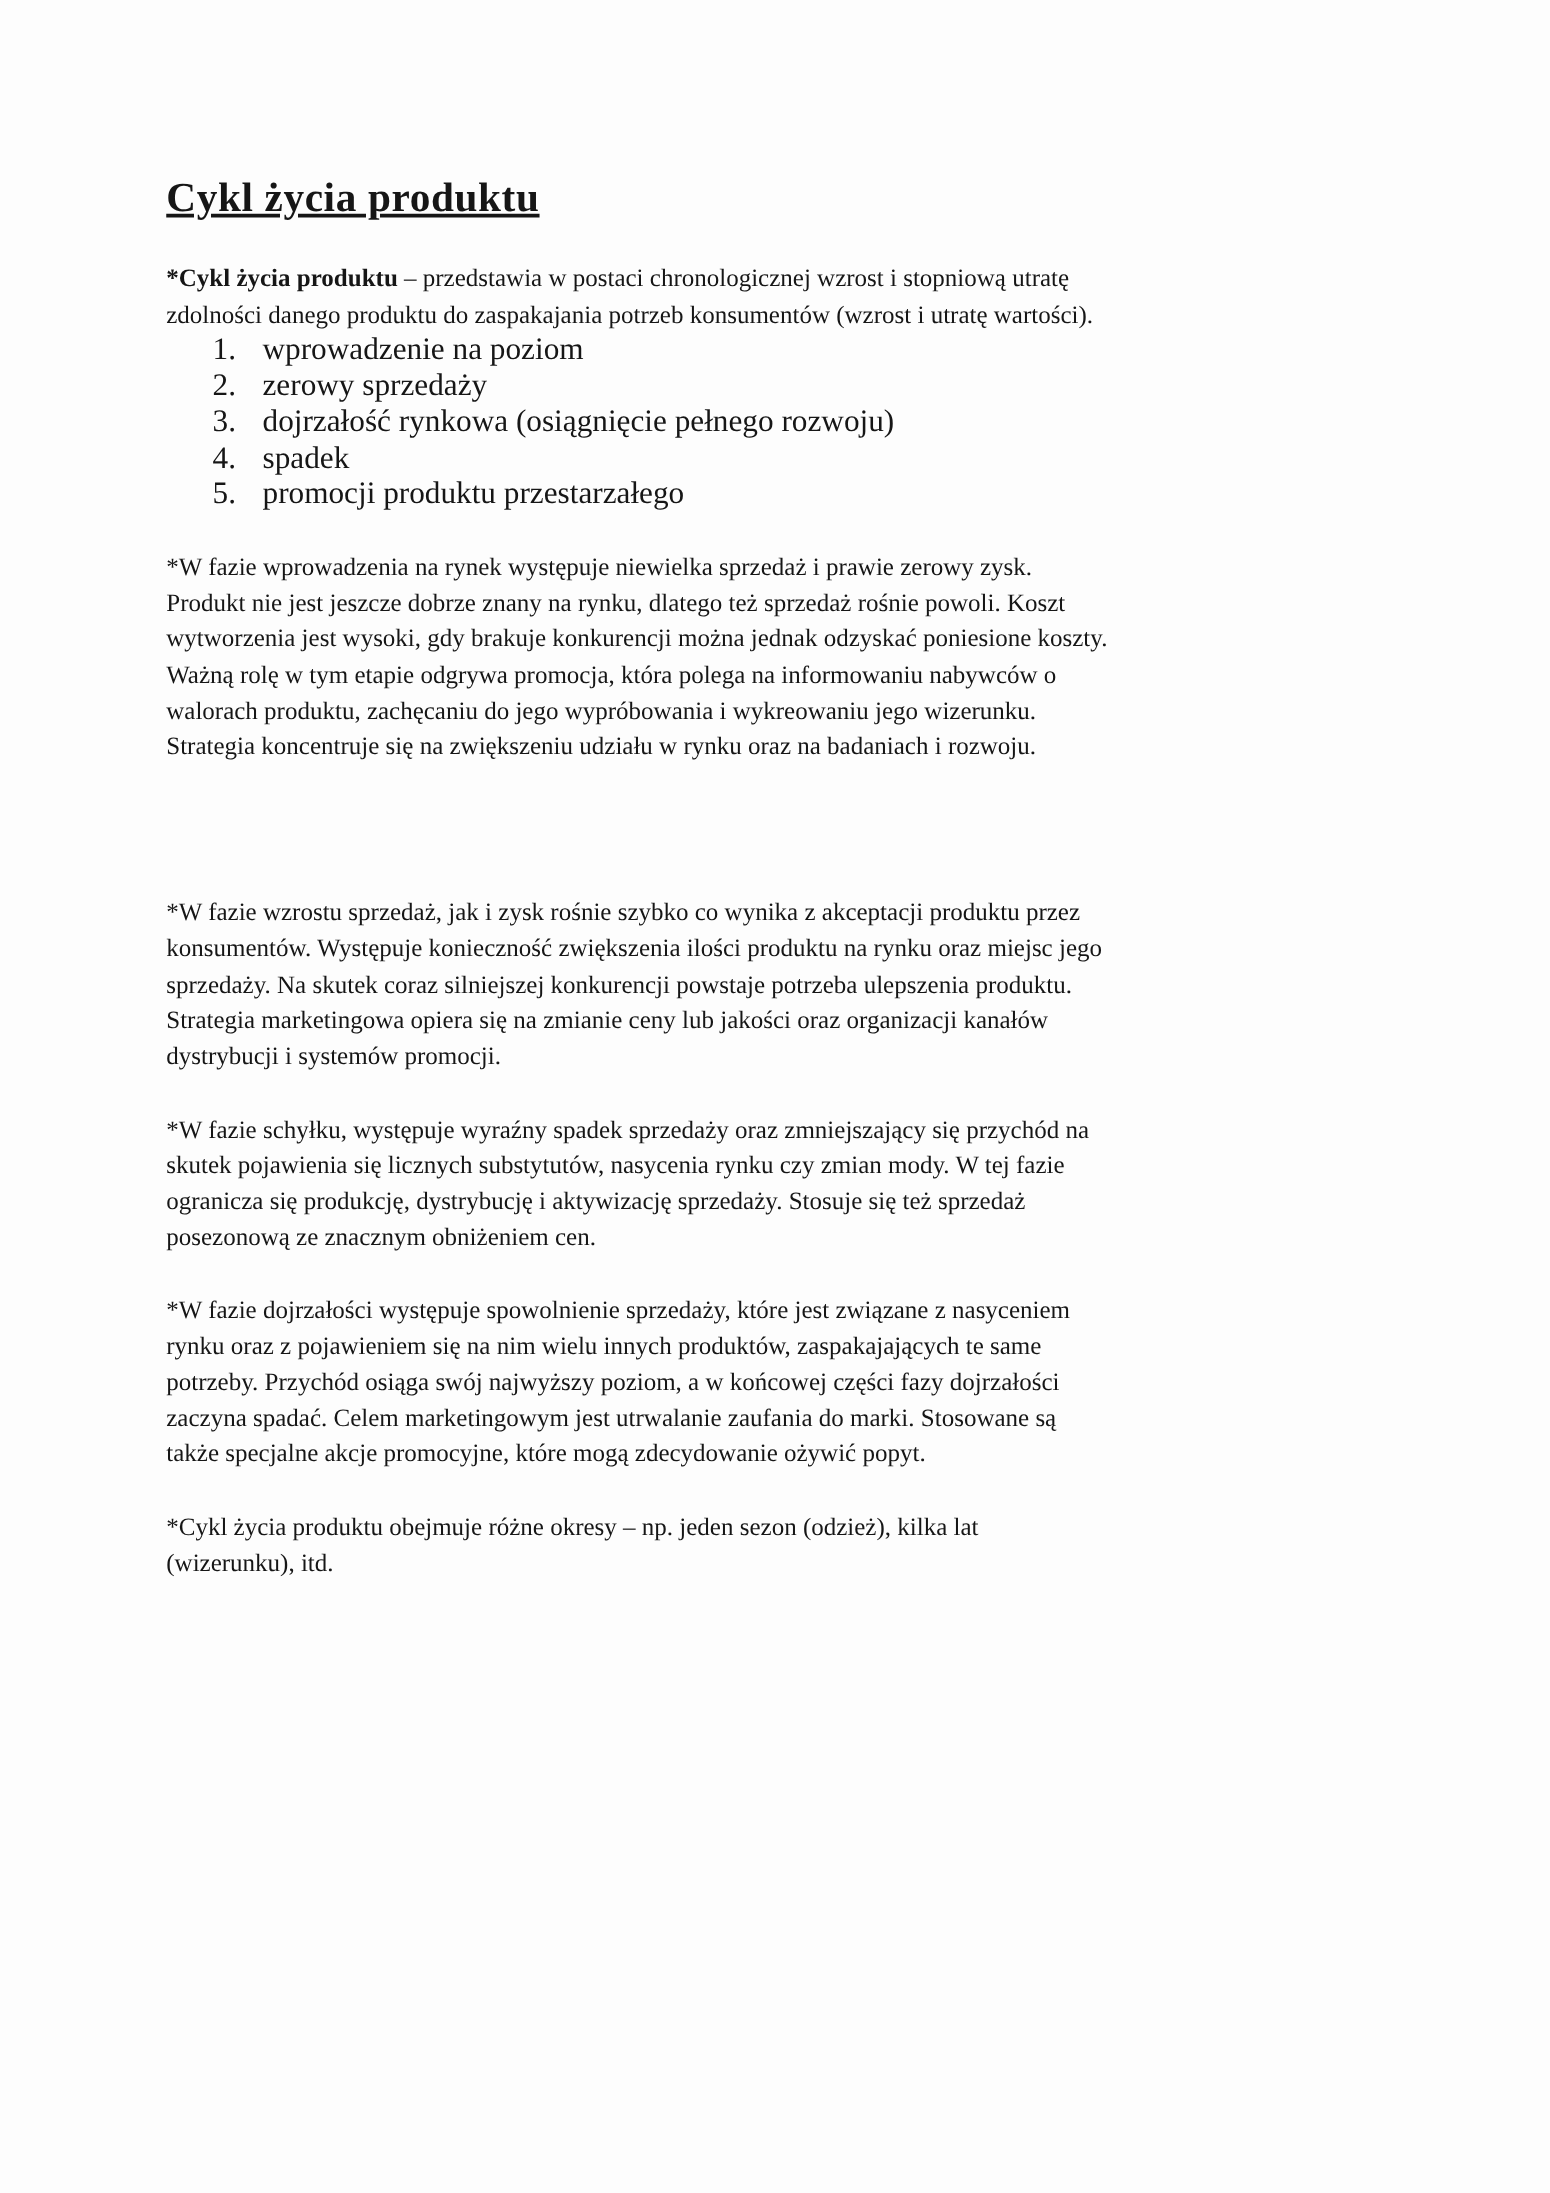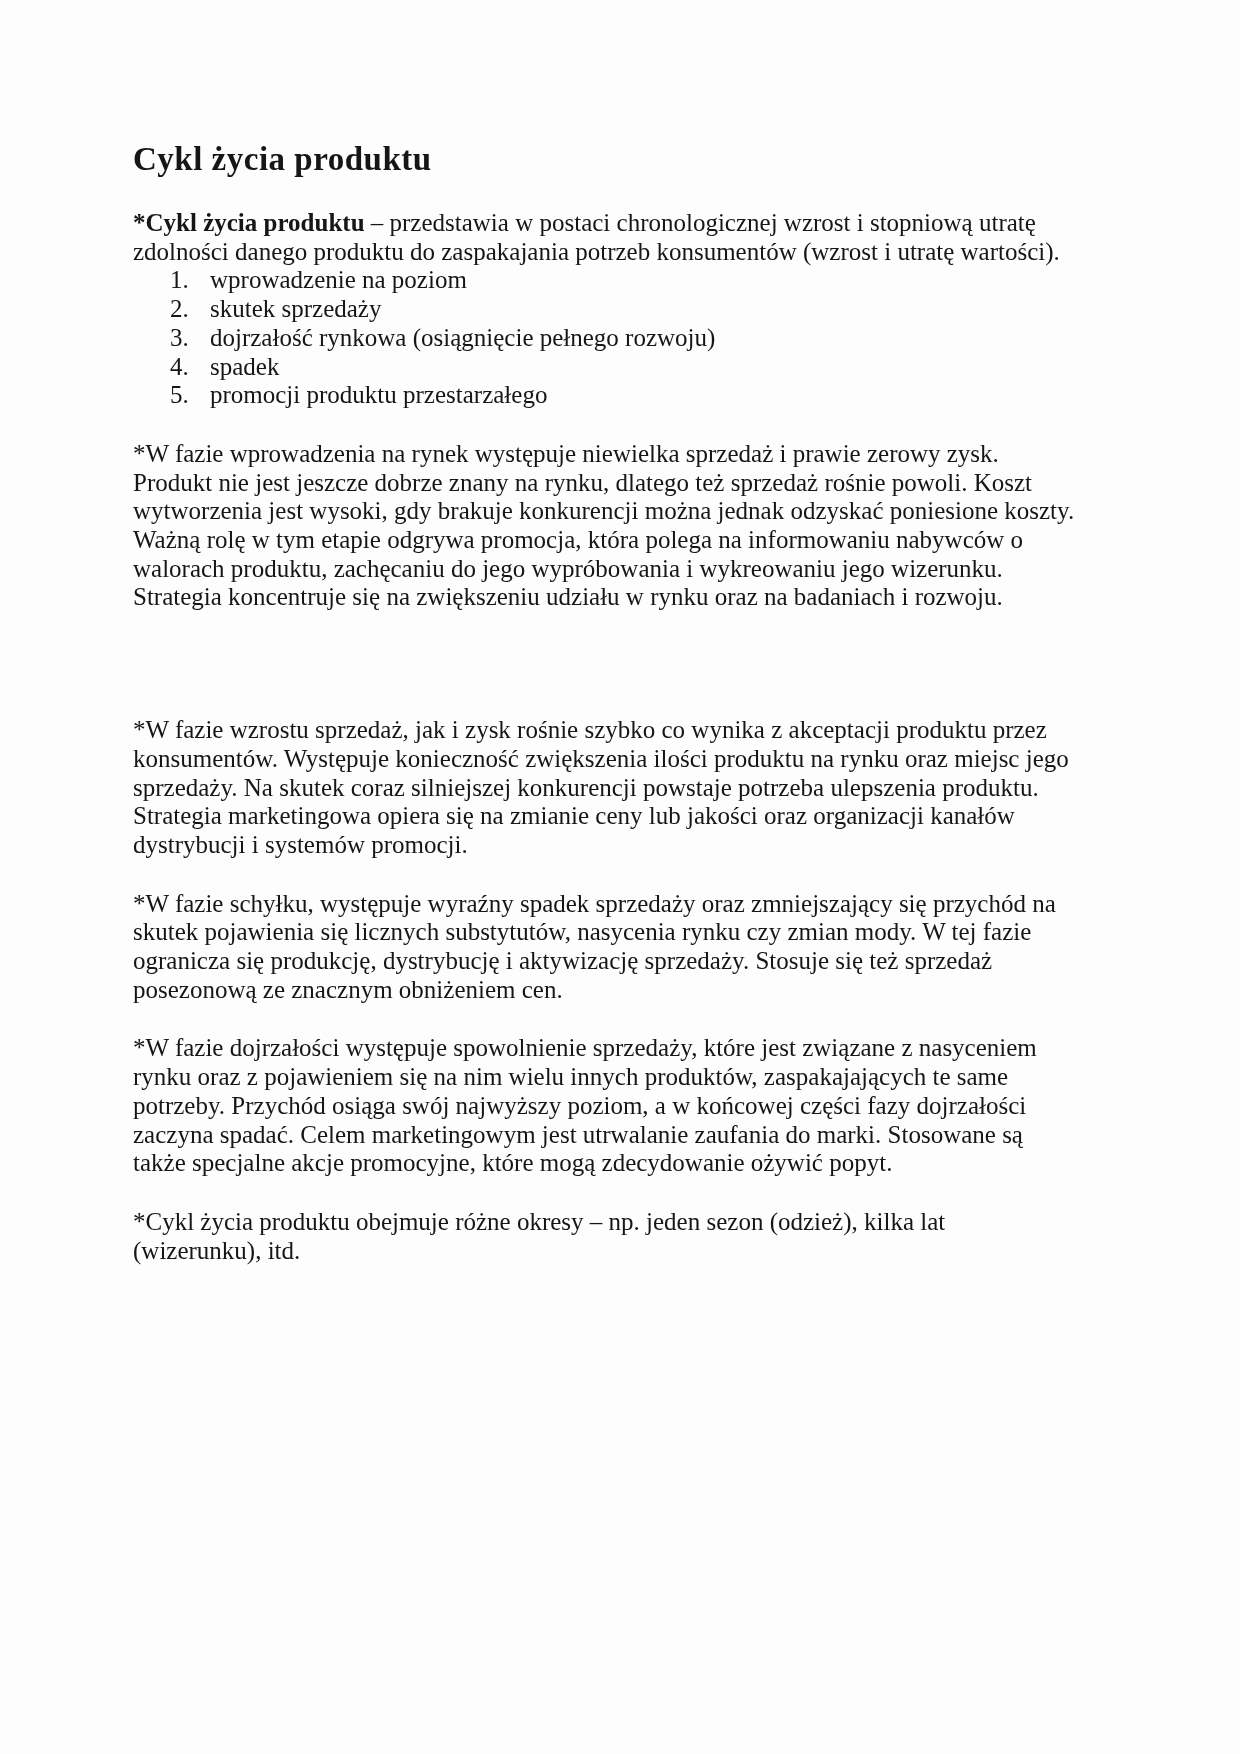--- a/index.html
+++ b/index.html
@@ -20,23 +20,24 @@
     left: 133px;
     top: 139px;
     width: 1060px;
   }
   .doc-title {
     font-size: 33px;
     font-weight: bold;
     line-height: 40px;
     margin: 0;
     letter-spacing: 0.5px;
+    text-decoration: underline;
   }
   .para {
-    font-size: 25px;
+    font-size: 20px;
     line-height: 28.7px;
     margin: 30px 0 0 0;
   }
   .preline {
     white-space: pre-line;
   }
   .bold {
     font-weight: bold;
   }
   .gap-large {
@@ -74,21 +75,21 @@
 zdolności danego produktu do zaspakajania potrzeb konsumentów (wzrost i utratę wartości).</span></p>
 
 
   <ol class="phase-list">
     <li class="phase-item">
       <span class="phase-num">1.</span>
       <span class="phase-label">wprowadzenie na poziom</span>
     </li>
     <li class="phase-item">
       <span class="phase-num">2.</span>
-      <span class="phase-label">skutek sprzedaży</span>
+      <span class="phase-label">zerowy sprzedaży</span>
     </li>
     <li class="phase-item">
       <span class="phase-num">3.</span>
       <span class="phase-label">dojrzałość rynkowa (osiągnięcie pełnego rozwoju)</span>
     </li>
     <li class="phase-item">
       <span class="phase-num">4.</span>
       <span class="phase-label">spadek</span>
     </li>
     <li class="phase-item">

